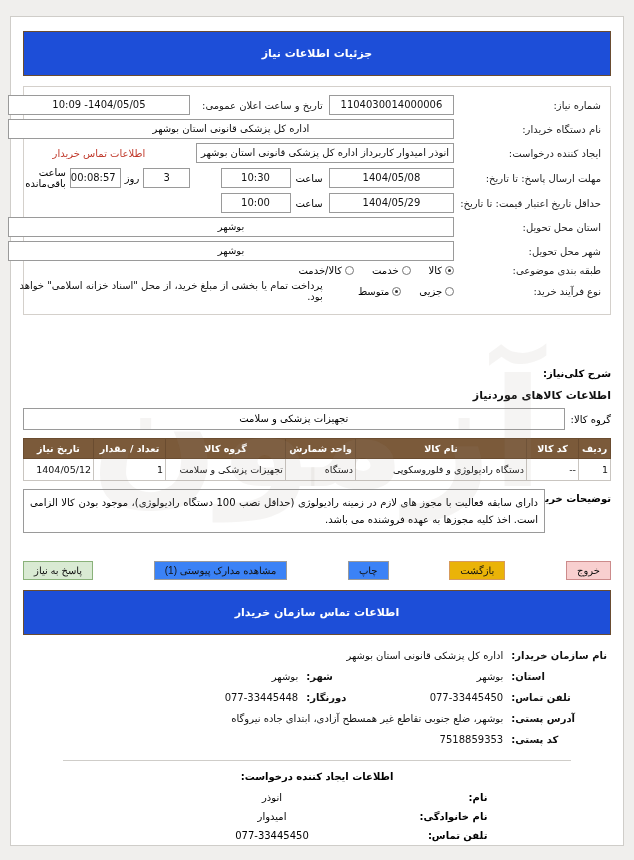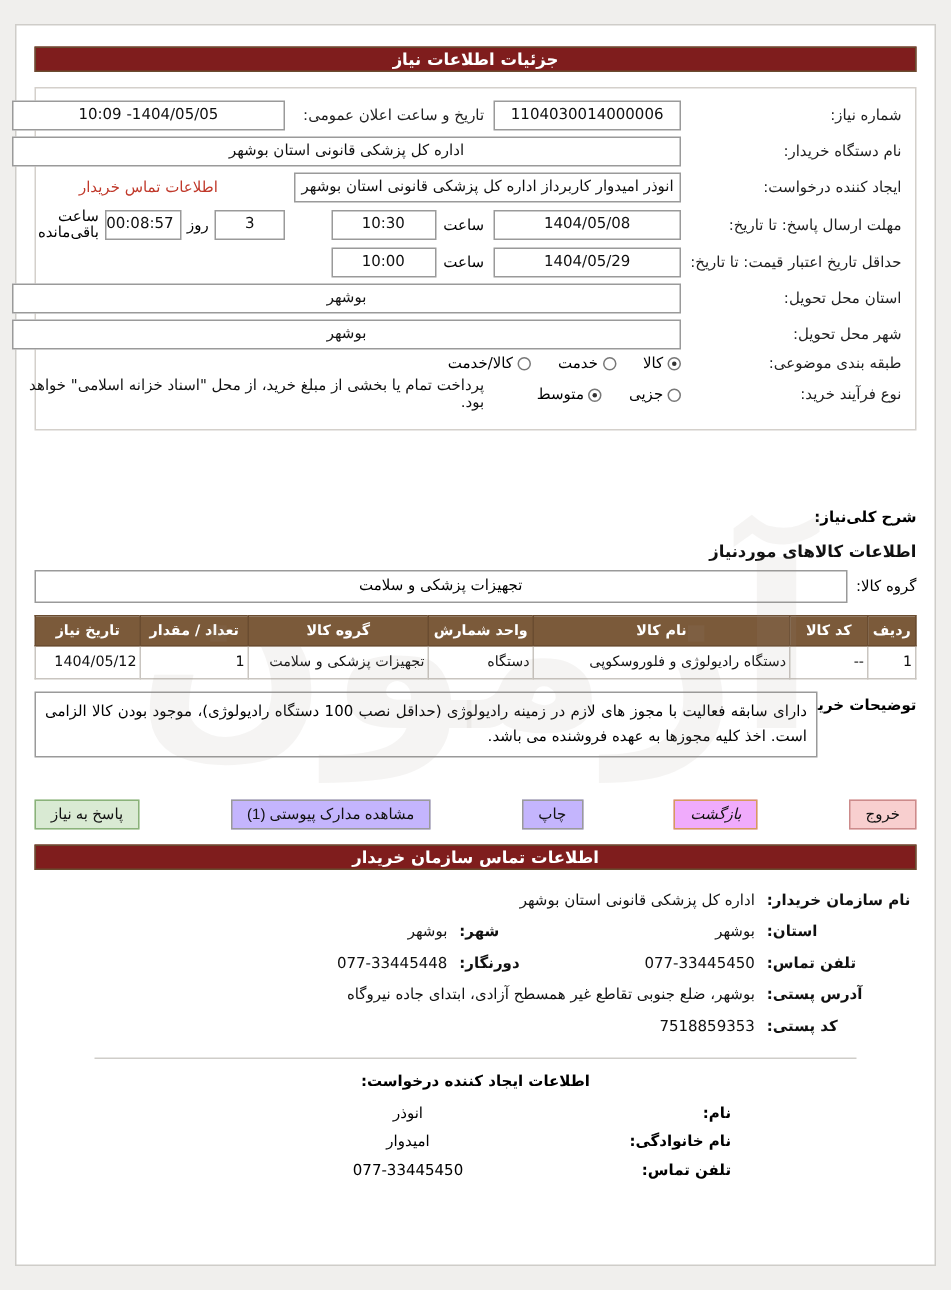--- a/index.html
+++ b/index.html
@@ -29,26 +29,26 @@
   }
   .sheet {
     position: relative;
     margin: 16px 10px;
     background: #ffffff;
     border: 1px solid #cfcdc9;
     min-height: 828px;
     padding: 0;
   }
   .section-header {
-    background: #7f1d1d;
+    background: #1d4ed8;
     color: #ffffff;
     font-size: 11px;
     font-weight: bold;
     text-align: center;
-    padding: 1px 0;
+    padding: 15px 0;
     margin: 14px 12px 10px 12px;
     border: 1px solid #6a4c30;
   }
   .panel {
     border: 1px solid #d4d0cb;
     margin: 0 12px;
     background: #fff;
     padding: 6px 6px 10px 6px;
   }
   table.form { width: 100%; border-collapse: collapse; }
@@ -164,23 +164,23 @@
   .btn {
     font-size: 10px;
     border: 1px solid #9a9a9a;
     padding: 3px 10px;
     background: #ededed;
     color: #111;
     cursor: pointer;
     white-space: nowrap;
   }
   .btn.green { background: #d9ead3; border-color: #8ab27a; }
-  .btn.orange { background: #f0abfc; border-color: #d79b5c; font-style: italic; }
+  .btn.orange { background: #eab308; border-color: #d79b5c; }
   .btn.red { background: #f8cfcf; border-color: #cc8b8b; }
-  .btn.plain { background: #c4b5fd; }
+  .btn.plain { background: #3b82f6; }
   .contact {
     margin: 0 12px;
     font-size: 10px;
   }
   .contact table { width: 100%; border-collapse: collapse; }
   .contact td { padding: 5px 4px; vertical-align: top; }
   .c-lbl { text-align: left; white-space: nowrap; font-weight: bold; width: 85px; color:#111; }
   .c-val { text-align: right; color: #111; }
   .hr { border: 0; border-top: 1px solid #cfcdc9; margin: 10px 40px; }
   .creator-title { font-size: 10px; font-weight: bold; text-align: center; margin: 10px 0 6px 0; }

